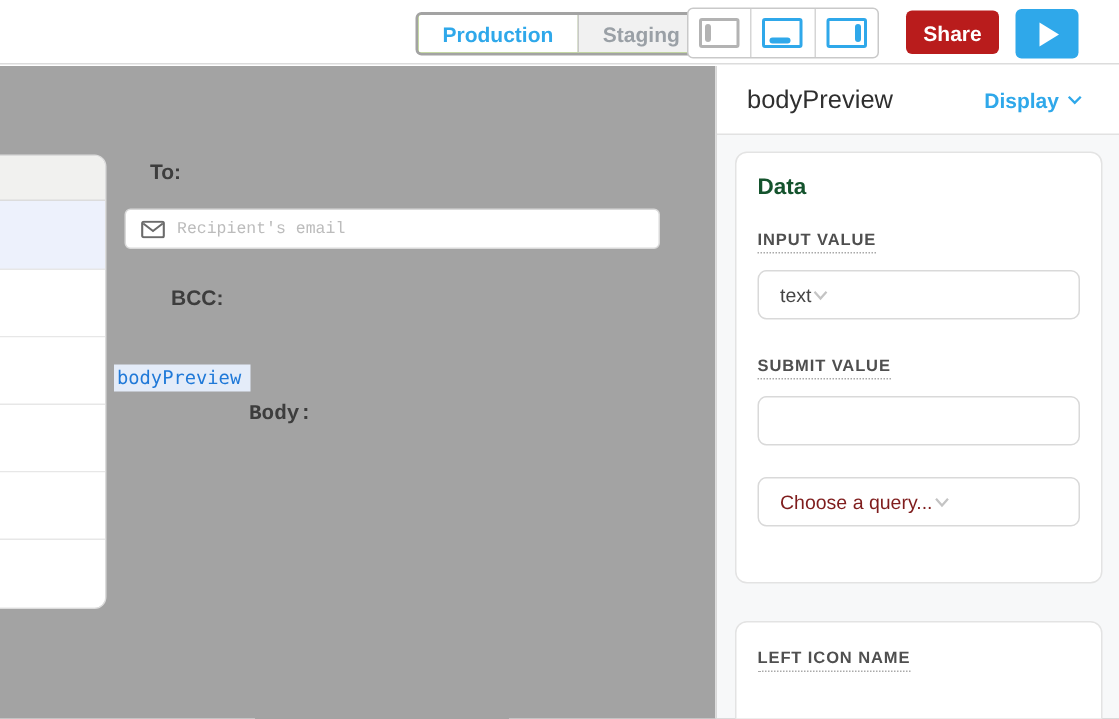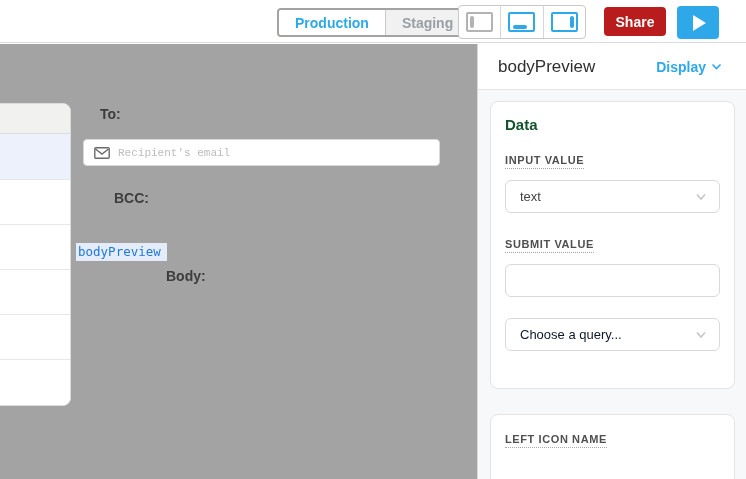--- a/index.html
+++ b/index.html
@@ -123,24 +123,24 @@
 
   .card h3 { font-size: 15px; font-weight: 700; color: #14532d; margin-bottom: 17px; }
   .prop-label {
     display: inline-block; font-size: 11px; font-weight: 600; color: #4f4f4f;
     letter-spacing: 0.6px; border-bottom: 1px dotted #a9a9a9; padding-bottom: 2px;
     margin-bottom: 11px;
   }
   .prop-control { margin-bottom: 21px; }
   .select-box {
     height: 33px; border: 1px solid #d9d9d9; border-radius: 6px; background: #fff;
-    display: flex; align-items: center; justify-content: space-between;
+    display: flex; align-items: center; 
     padding: 0 12px 0 14px; cursor: pointer; font-size: 13px; color: #444;
   }
-  .select-box .placeholder { color: #0f172a; }
+  .select-box .placeholder { color: #7f1d1d; }
   .text-box {
     width: 100%; height: 33px; border: 1px solid #d9d9d9; border-radius: 6px;
     background: #fff; padding: 0 12px; font-size: 13px; color: #444; outline: none;
     font-family: "Liberation Sans", sans-serif;
   }
 </style>
 </head>
 <body>
 
 <div class="topbar">
@@ -193,21 +193,21 @@
       <rect x="0.8" y="0.8" width="14.4" height="10.4" rx="1" fill="none" stroke="#6b6b6b" stroke-width="1.4"></rect>
       <path d="M1.5 2 L8 7 L14.5 2" fill="none" stroke="#6b6b6b" stroke-width="1.4"></path>
     </svg>
     <input type="text" placeholder="Recipient's email" style="">
   </div>
 
   <div class="field-label" style="left:100px; top:146px;margin-left:14px;">BCC:</div>
 
   <div class="component-tag">bodyPreview</div>
 
-  <div class="field-label" style="left:166px; top:224px;">Body:</div>
+  <div class="field-label" style="left:166px; top:224px;font-family:Liberation Mono, monospace;">Body:</div>
 </div>
 
 <div class="inspector">
 
   <div class="inspector-header">
     <div class="inspector-title">bodyPreview</div>
     <div class="options-link">
       <span>Display</span>
       <svg width="11" height="7" viewBox="0 0 11 7">
         <polyline points="1.5,1.5 5.5,5.5 9.5,1.5" stroke="#2fa8ea" stroke-width="1.6" fill="none"></polyline>

